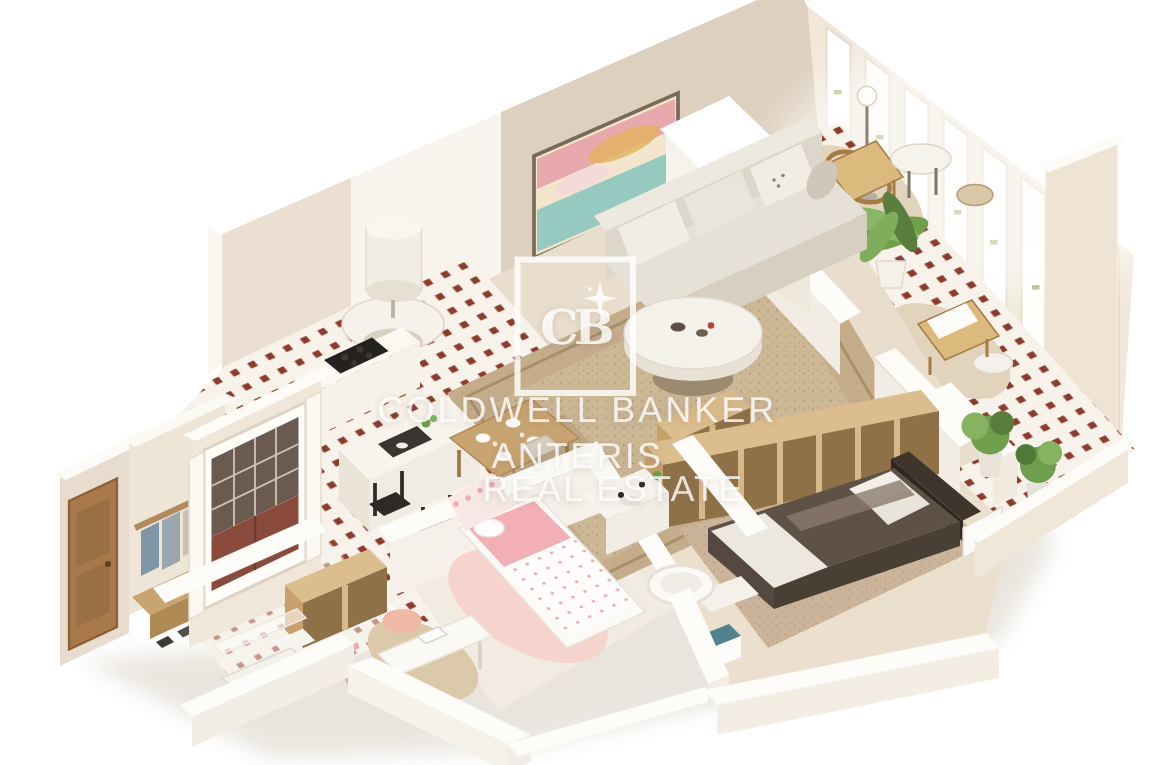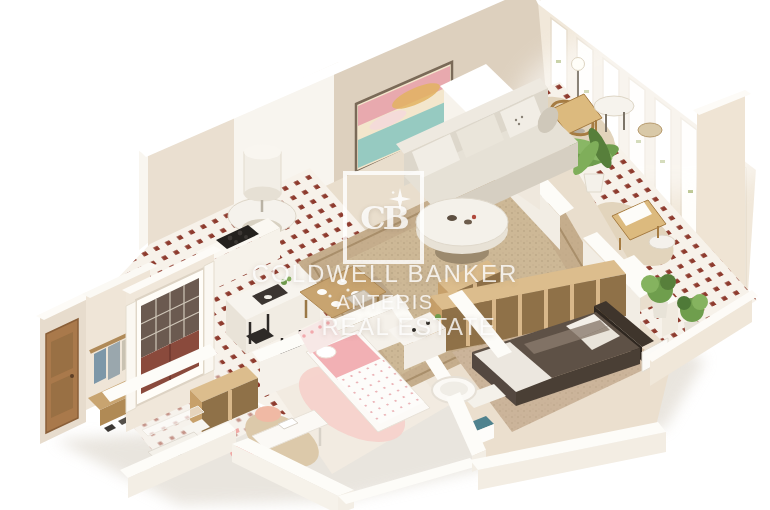--- a/index.html
+++ b/index.html
@@ -11,21 +11,21 @@
   .wm-logo{position:absolute;left:343px;top:171px;width:81px;height:93px;
            border:4px solid rgba(255,255,255,.82);box-sizing:border-box;
            display:flex;align-items:center;justify-content:center;
            text-shadow:0 1px 4px rgba(120,100,80,.22);}
   .wm-monogram{font-family:"DejaVu Serif",serif;font-weight:700;font-size:32px;
                line-height:1;color:rgba(255,255,255,.82);letter-spacing:-3px;}
   .wm-star{position:absolute;right:9px;top:13px;width:22px;height:22px;}
   .wm-line{position:absolute;left:0;width:770px;text-align:center;font-weight:400;
            color:rgba(255,255,255,.80);text-shadow:0 1px 5px rgba(120,100,80,.25);}
   .wm-line1{top:260px;font-size:24px;letter-spacing:2px;}
-  .wm-line2{top:291px;font-size:20px;letter-spacing:1.5px;}
+  .wm-line2{top:291px;font-size:24px;letter-spacing:1.5px;}
   .wm-line3{top:313px;font-size:24px;letter-spacing:1.5px;margin-left:24px;}
 </style>
 </head>
 <body>
 
 <div id="stage">
 <svg id="scene" width="770" height="510" viewBox="0 0 770 510">
   <defs>
     <pattern id="chk" width="13" height="13" patternUnits="userSpaceOnUse" patternTransform="matrix(0.9,-0.42,0.62,0.72,0,0)">
       <rect width="13" height="13" fill="var(--tile-white,#f7f2ea)"></rect>

